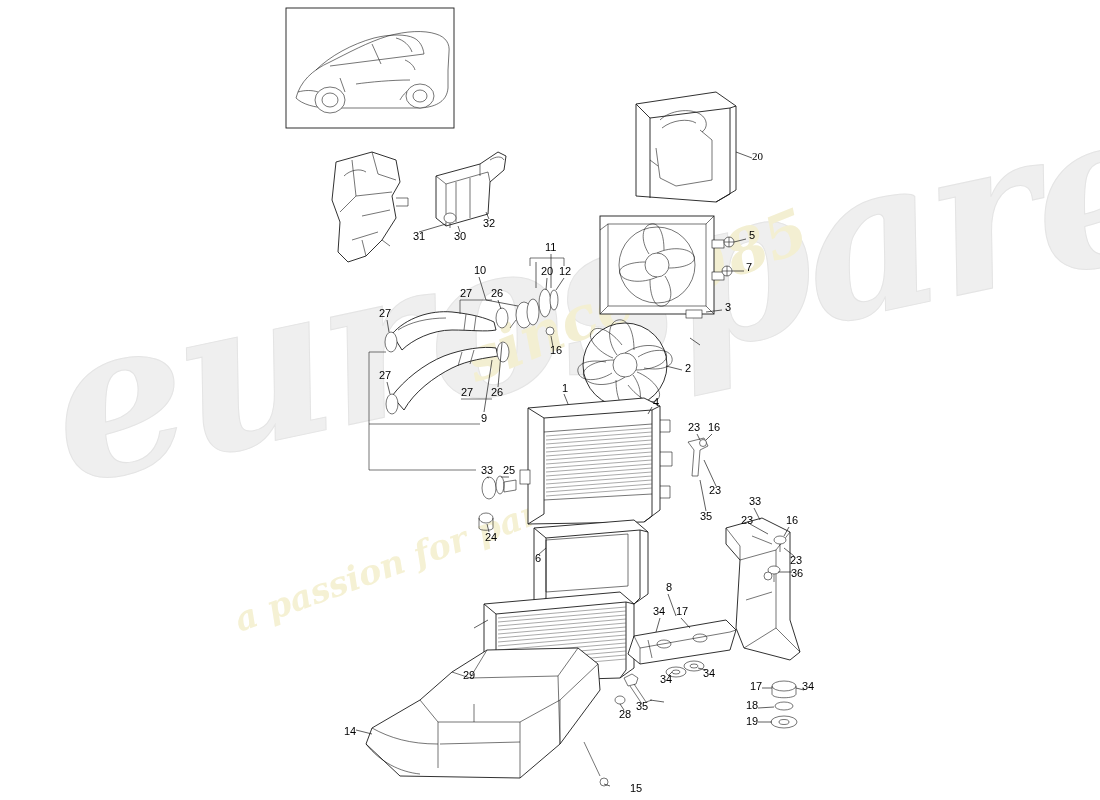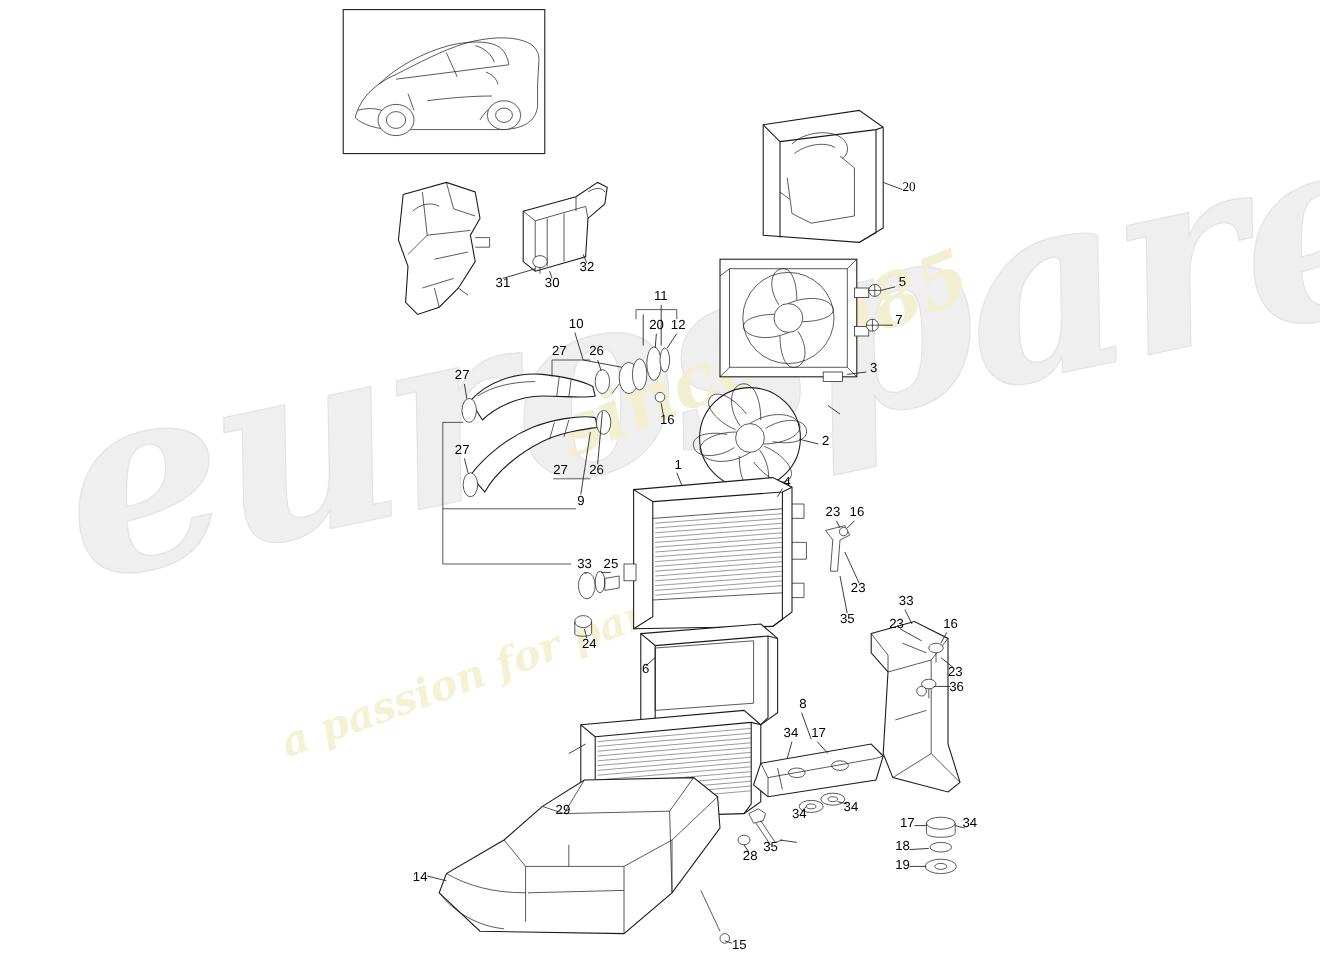--- a/index.html
+++ b/index.html
@@ -483,21 +483,21 @@
   <div class="lbl" style="left:749px; top:230px;">5</div>
   <div class="lbl" style="left:535px; top:553px;">6</div>
   <div class="lbl" style="left:746px; top:262px;">7</div>
   <div class="lbl" style="left:666px; top:582px;">8</div>
   <div class="lbl" style="left:481px; top:413px;">9</div>
   <div class="lbl" style="left:474px; top:265px;">10</div>
   <div class="lbl" style="left:545px; top:242px;text-align:right;">11</div>
   <div class="lbl" style="left:559px; top:266px;">12</div>
   <div class="lbl" style="left:541px; top:266px;">20</div>
   <div class="lbl" style="left:344px; top:726px;">14</div>
-  <div class="lbl" style="left:610px; top:783px;">15</div>
+  <div class="lbl" style="left:630px; top:783px;">15</div>
   <div class="lbl" style="left:550px; top:345px;">16</div>
   <div class="lbl" style="left:708px; top:422px;">16</div>
   <div class="lbl" style="left:786px; top:515px;">16</div>
   <div class="lbl" style="left:676px; top:606px;">17</div>
   <div class="lbl" style="left:750px; top:681px;">17</div>
   <div class="lbl" style="left:746px; top:700px;">18</div>
   <div class="lbl" style="left:746px; top:716px;">19</div>
   <div class="lbl" style="left:752px; top:151px;font-family:Liberation Serif, serif;">20</div>
   <div class="lbl" style="left:700px; top:511px;">35</div>
   <div class="lbl" style="left:749px; top:496px;">33</div>

